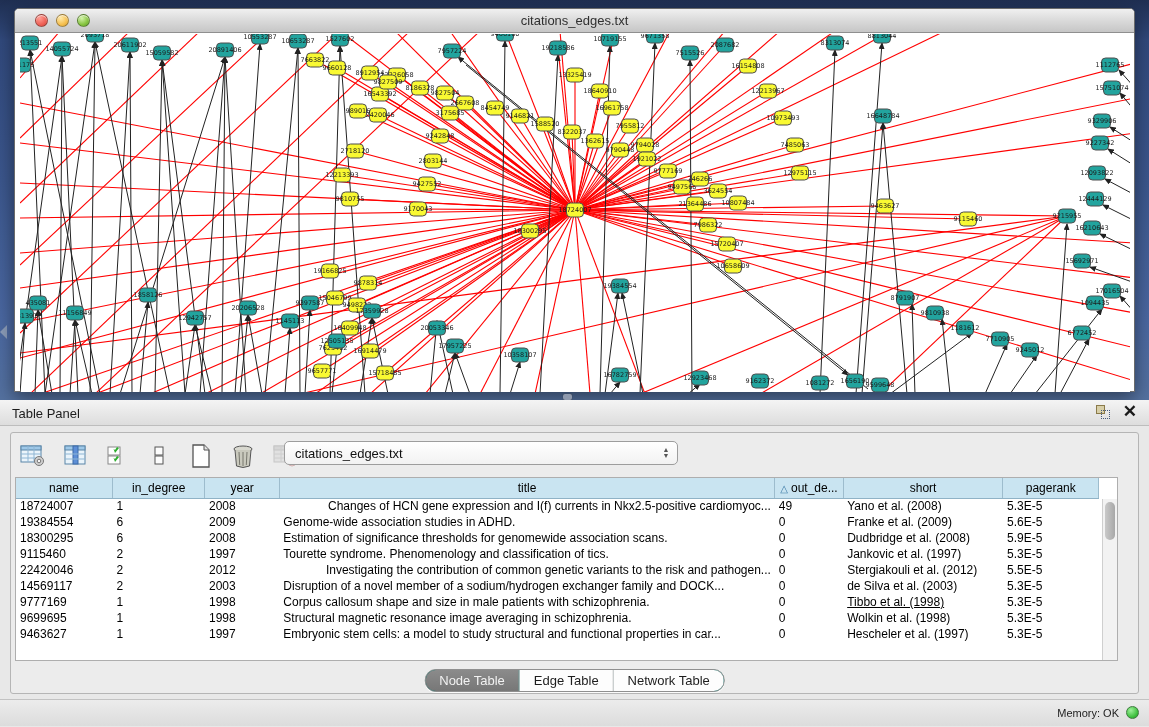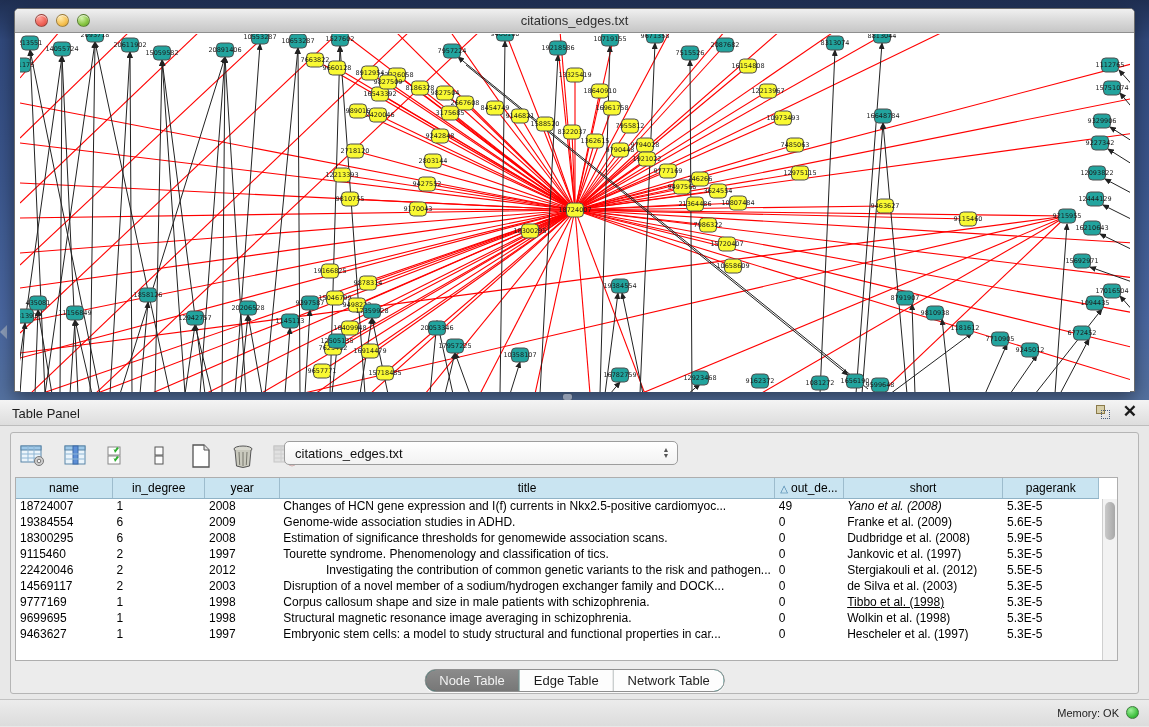--- a/index.html
+++ b/index.html
@@ -890,23 +890,23 @@
               <th style="width: 68px;"><span class="sort-tri">△</span>out_de...</th>
               <th style="width: 159px;">short</th>
               <th style="width: 95px;">pagerank</th>
             </tr>
           </thead>
         <tbody>
             <tr>
               <td style="width: 96px;">18724007</td>
               <td style="width: 92px;">1</td>
               <td style="width: 74px;">2008</td>
-              <td style="width: 493px;">Changes of HCN gene expression and I(f) currents in Nkx2.5-positive cardiomyoc...</td>
+              <td style="width: 493px; text-align: right;">Changes of HCN gene expression and I(f) currents in Nkx2.5-positive cardiomyoc...</td>
               <td style="width: 68px;">49</td>
-              <td style="width: 159px; font-style: italic;">Yano et al. (2008)</td>
+              <td style="width: 159px;">Yano et al. (2008)</td>
               <td style="width: 95px;">5.3E-5</td>
             </tr>
             <tr>
               <td style="width: 96px;">19384554</td>
               <td style="width: 92px;">6</td>
               <td style="width: 74px;">2009</td>
               <td style="width: 493px;">Genome-wide association studies in ADHD.</td>
               <td style="width: 68px;">0</td>
               <td style="width: 159px;">Franke et al. (2009)</td>
               <td style="width: 95px;">5.6E-5</td>

